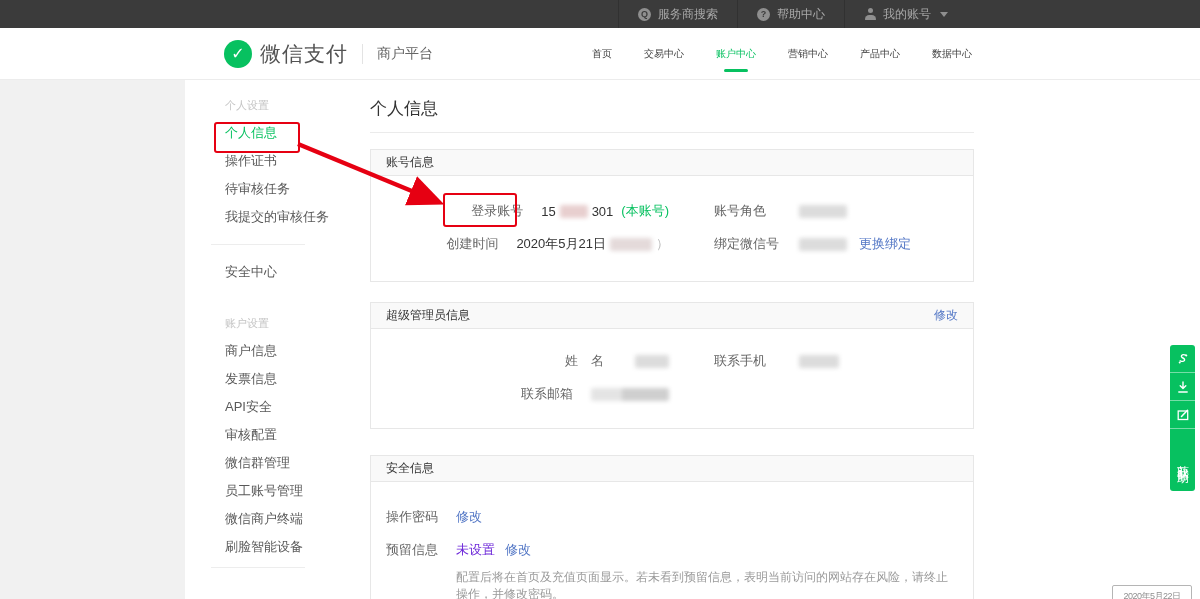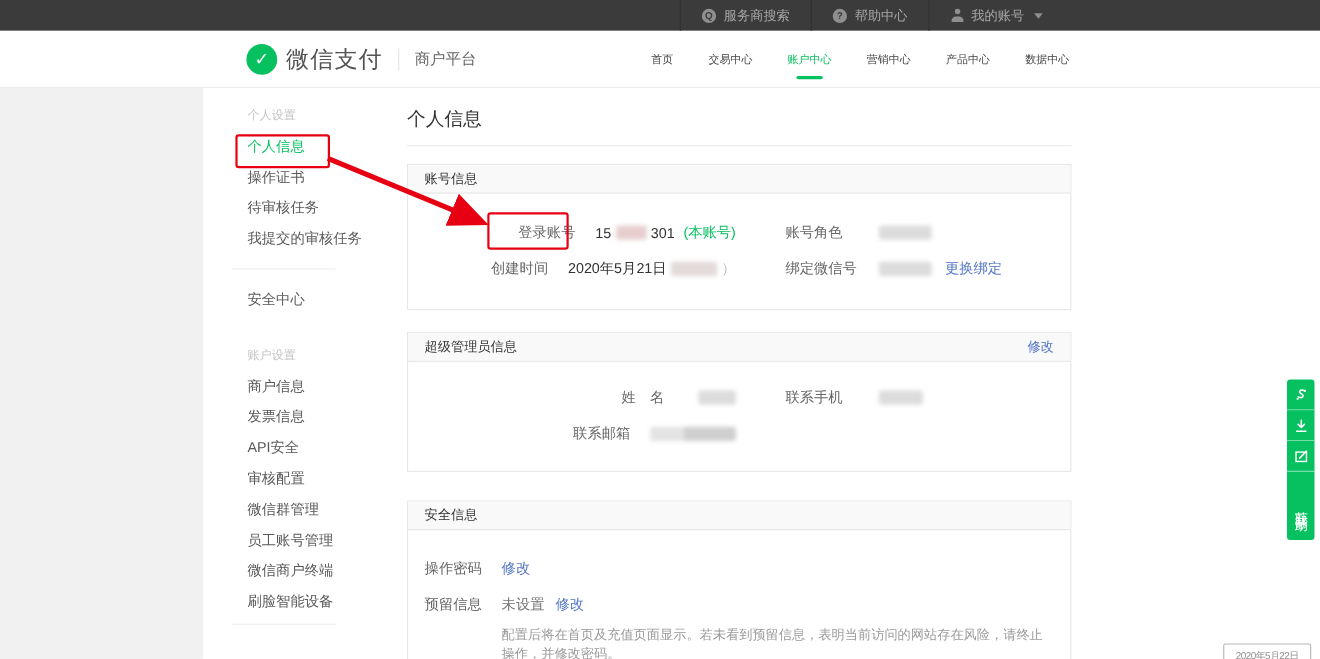--- a/index.html
+++ b/index.html
@@ -65,21 +65,21 @@
   .link{color:#5276c5;cursor:pointer;font-size:13px;}
   .link.sm{font-size:12px;}
   .tag-green{color:#07c160;margin-left:4px;}
   .muted{color:#bbb;}
   .blur{display:inline-block;height:13px;border-radius:2px;background:#dcdcdc;filter:blur(2px);vertical-align:middle;}
   .blur.pink{background:#e8cfcf;}
   .blur.warm{background:#e4dada;}
   .blur.grad{background:linear-gradient(90deg,#e4e4e4 0 40%,#cfcfcf 40% 100%);}
   .w28{width:28px;}.w34{width:34px;}.w40{width:40px;}.w42{width:42px;}.w48{width:48px;}.w78{width:78px;}
   .sec-desc{margin:10px 0 0 70px;font-size:12px;color:#9a9a9a;line-height:17px;}
-  .reserved-status{color:#737373;margin-right:10px;}
+  .reserved-status{color:#6d28d9;margin-right:10px;}
 
   
   .anno-box{position:absolute;border:2px solid #e60012;border-radius:3px;pointer-events:none;}
   .anno-box.b1{left:214px;top:42px;width:82px;height:27px;}
   .anno-box.b2{left:443px;top:113px;width:70px;height:30px;}
   .anno-arrow{position:absolute;left:290px;top:58px;pointer-events:none;}
 
   
   .float-rail{position:absolute;left:1170px;top:345px;width:25px;border-radius:3px;overflow:hidden;background:#07c160;}
   .fr-btn{display:flex;align-items:center;justify-content:center;cursor:pointer;border-bottom:1px solid rgba(255,255,255,.45);}

